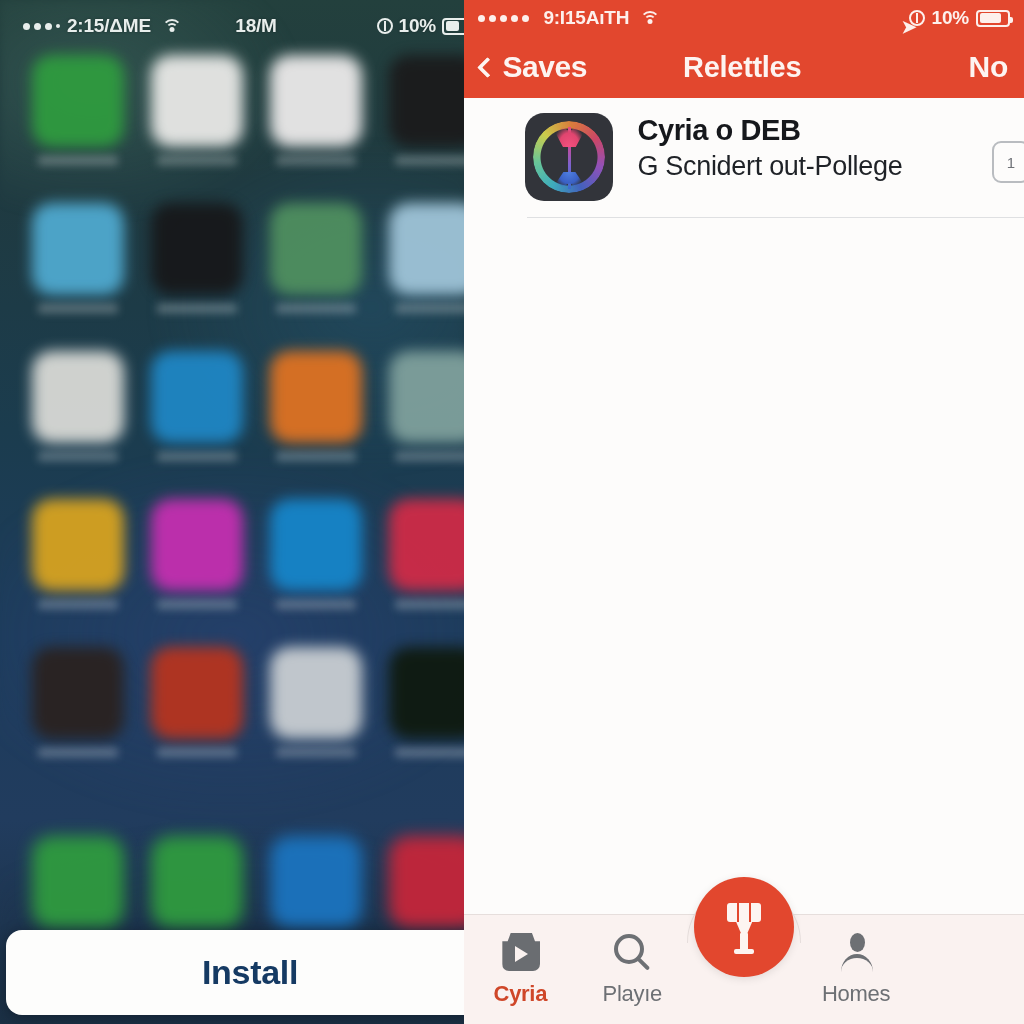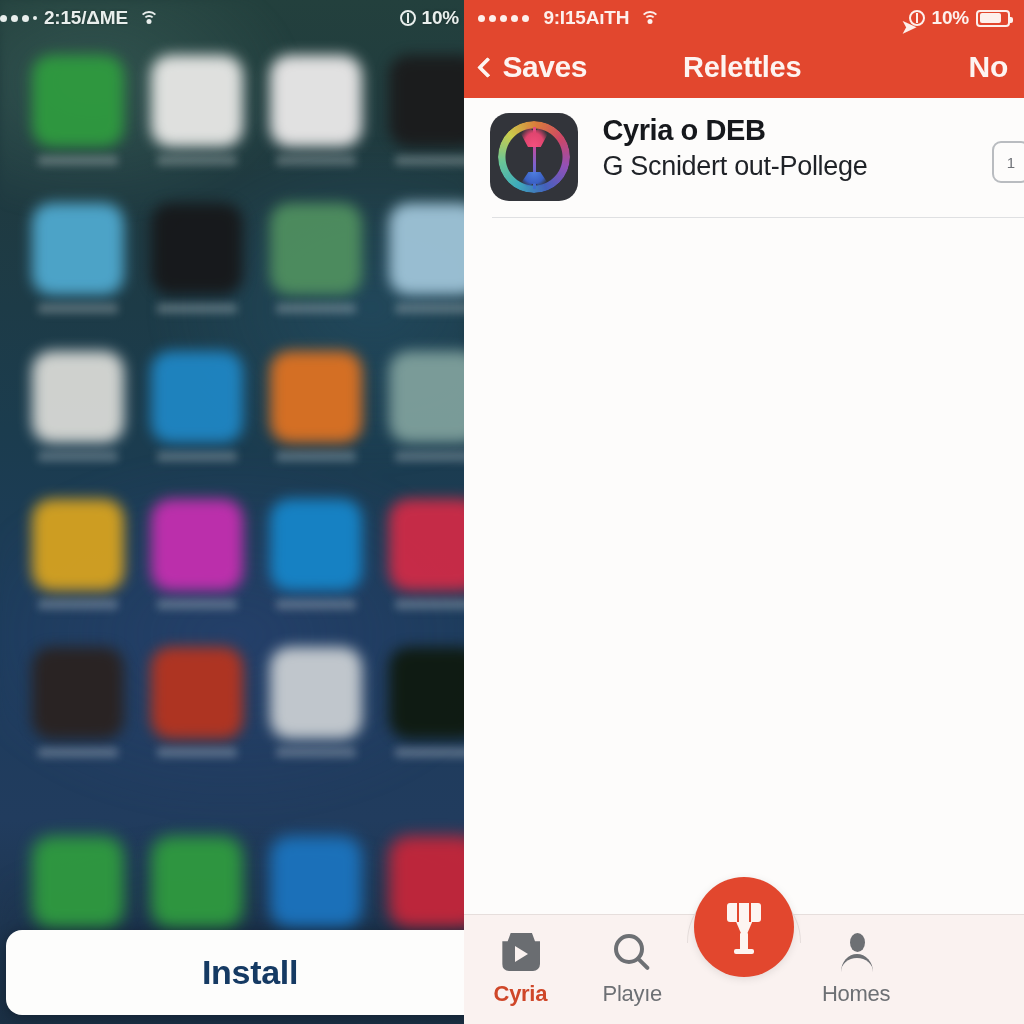--- a/index.html
+++ b/index.html
@@ -20,24 +20,24 @@
     position:absolute; inset:0;
     background:
       radial-gradient(ellipse 300px 200px at 20% 8%, rgba(70,110,100,.45), transparent 70%),
       radial-gradient(ellipse 320px 240px at 80% 30%, rgba(40,90,120,.40), transparent 70%),
       radial-gradient(ellipse 400px 260px at 50% 62%, rgba(50,70,130,.35), transparent 72%),
       radial-gradient(ellipse 420px 200px at 50% 95%, rgba(25,45,70,.55), transparent 75%);
     filter:blur(4px);
   }
   
   #left-statusbar {
-    position:absolute; top:0; left:0; width:512px; height:36px;
+    position:absolute; top:8px; left:0; width:512px; height:36px;
     display:flex; align-items:center; color:#e8eeec;
     font-size:19px; font-weight:600; letter-spacing:-.2px;
-    z-index:8; padding:0 0;
+    z-index:8; padding:0 23px;
     text-shadow:0 0 3px rgba(0,0,0,.35);
   }
   .sb-dots { display:flex; align-items:center; gap:4px; margin-right:7px; }
   .sb-dot { width:7px; height:7px; border-radius:50%; background:#e8eeec; }
   .sb-dot.tiny { width:4px; height:4px; }
   #left-sb-carrier { margin-right:10px; }
   .wifi-glyph { display:inline-block; width:22px; height:16px; position:relative; margin-right:4px; }
   .wifi-glyph i {
     position:absolute; left:50%; transform:translateX(-50%);
     border:2.4px solid #e8eeec; border-bottom-color:transparent;
@@ -125,21 +125,21 @@
   #nav-title {
     position:absolute; left:0; right:4px; text-align:center;
     font-size:29px; font-weight:700; letter-spacing:-.3px; pointer-events:none;
   }
   #nav-action {
     margin-left:auto; font-size:30px; font-weight:700; letter-spacing:-.3px;
     white-space:nowrap; overflow:hidden; max-width:52px; cursor:pointer;
   }
 
   
-  #right-list { flex:1 1 auto; overflow:hidden; background:#fdfcfb; }
+  #right-list { flex:1 1 auto; overflow:hidden; background:#fdfcfb;padding-left:35px; }
   #list-row {
     display:flex; align-items:flex-start; padding:15px 0 0 26px; cursor:pointer;
   }
   #row-icon {
     flex:0 0 88px; width:88px; height:88px; border-radius:19px;
     background:#32343a; position:relative; overflow:hidden;
   }
   #row-icon .ring {
     position:absolute; left:8px; top:8px; width:72px; height:72px; border-radius:50%;
     background:conic-gradient(from 210deg,#3fb6c8,#6fd3a0,#d8d94e,#e8833c,#d9486b,#9a54c4,#4565c9,#3fb6c8);
@@ -250,20 +250,21 @@
         <span class="sb-dot"></span>
         <span class="sb-dot"></span>
         <span class="sb-dot tiny"></span>
       </div>
       <span id="left-sb-carrier">2:15/ΔMΕ</span>
       <span class="wifi-glyph">
           <i></i>
           <i></i>
           <i></i>
         </span>
+      <span id="left-sb-center">18/M</span>
       <span id="left-sb-right">
         <span class="dnd-glyph"></span>
         <span>10%</span>
         <span class="batt-shell">
             <span class="batt-fill"></span>
           </span>
         <span class="batt-tail"></span>
       </span>
     </div>
 

